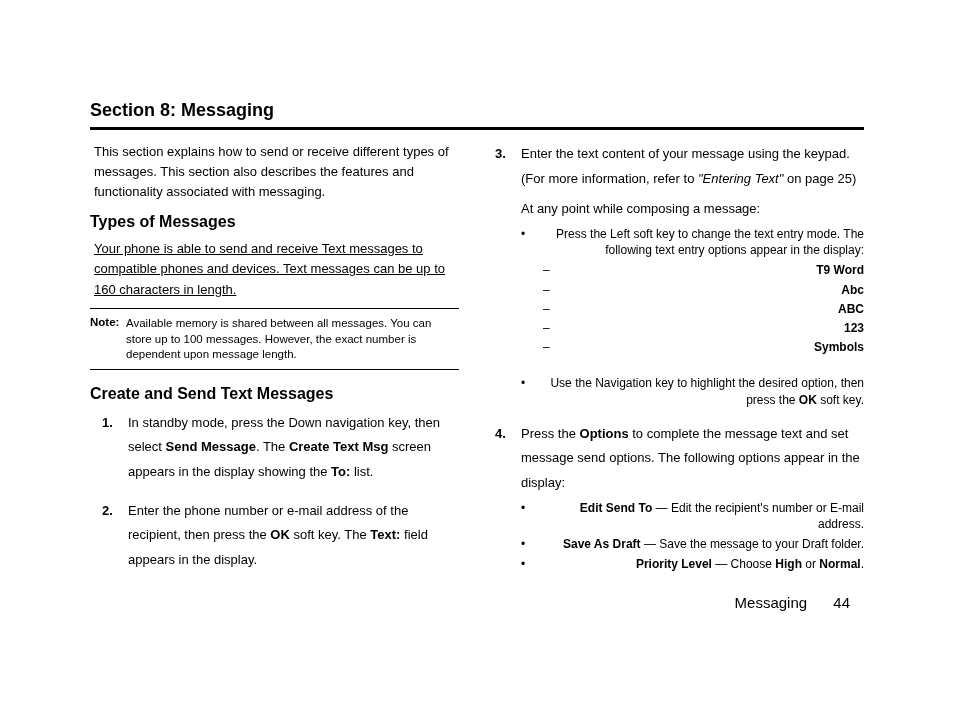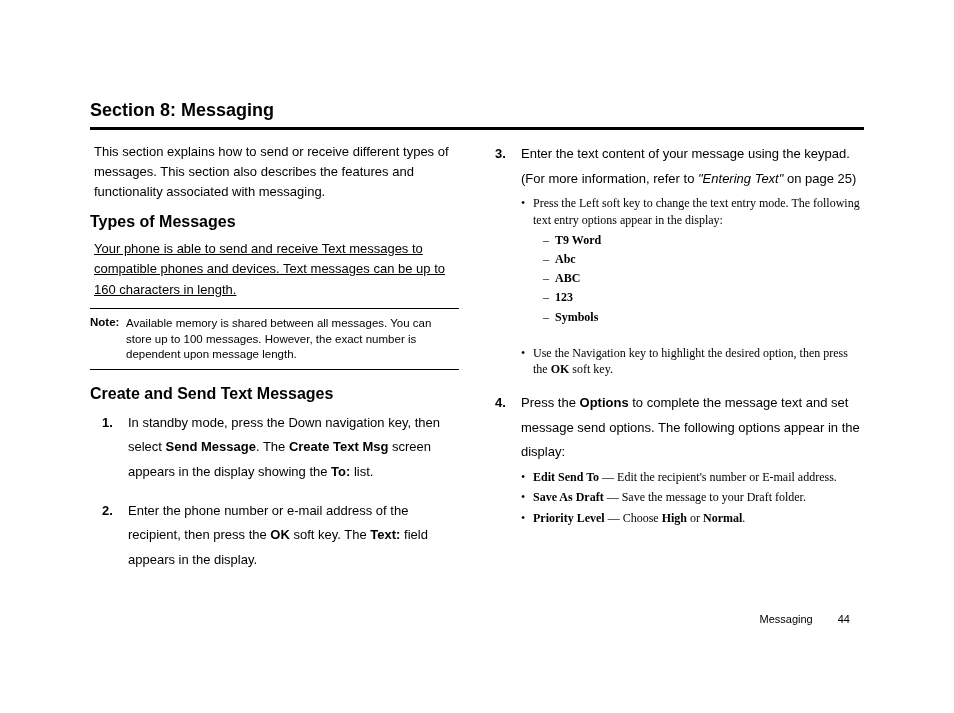--- a/index.html
+++ b/index.html
@@ -114,27 +114,28 @@
     padding-left: 12px;
     margin-bottom: 3px;
     font-size: 12px;
   }
   ul.dashes > li::before {
     content: "–";
     position: absolute;
     left: 0;
   }
   .cond ul.bullets > li, .cond ul.dashes > li {
-    font-family: Liberation Serif, serif;
+    font-family: Liberation Sans, sans-serif;
+    text-align: right;
   }
   .footer {
     position: absolute;
-    bottom: 88px;
+    bottom: 102px;
     right: 104px;
-    font-size: 11px;
+    font-size: 15px;
   }
   .footer .pnum { margin-left: 22px; }
 </style>
 </head>
 <body>
 
 <div class="page">
 
   <div class="section-title">Section 8: Messaging</div>
 
@@ -160,20 +161,21 @@
         <li>
           <span>Enter the phone number or e-mail address of the recipient, then press the </span><span class="b">OK</span><span> soft key. The </span><span class="b">Text:</span><span> field appears in the display.</span>
         </li>
       </ol>
     </div>
 
     <div class="col col-right">
       <ol class="steps">
         <li>
           <span>Enter the text content of your message using the keypad. (For more information, refer to </span><span class="i">"Entering Text"</span><span>  on page 25)</span>
+          <div style="margin-top:6px">At any point while composing a message:</div>
           <div class="cond">
             <ul class="bullets">
               <li>
                 <span>Press the Left soft key to change the text entry mode. The following text entry options appear in the display:</span>
                 <ul class="dashes">
                   <li><span class="b">T9 Word</span></li>
                   <li><span class="b">Abc</span></li>
                   <li><span class="b">ABC</span></li>
                   <li><span class="b">123</span></li>
                   <li><span class="b">Symbols</span></li>

